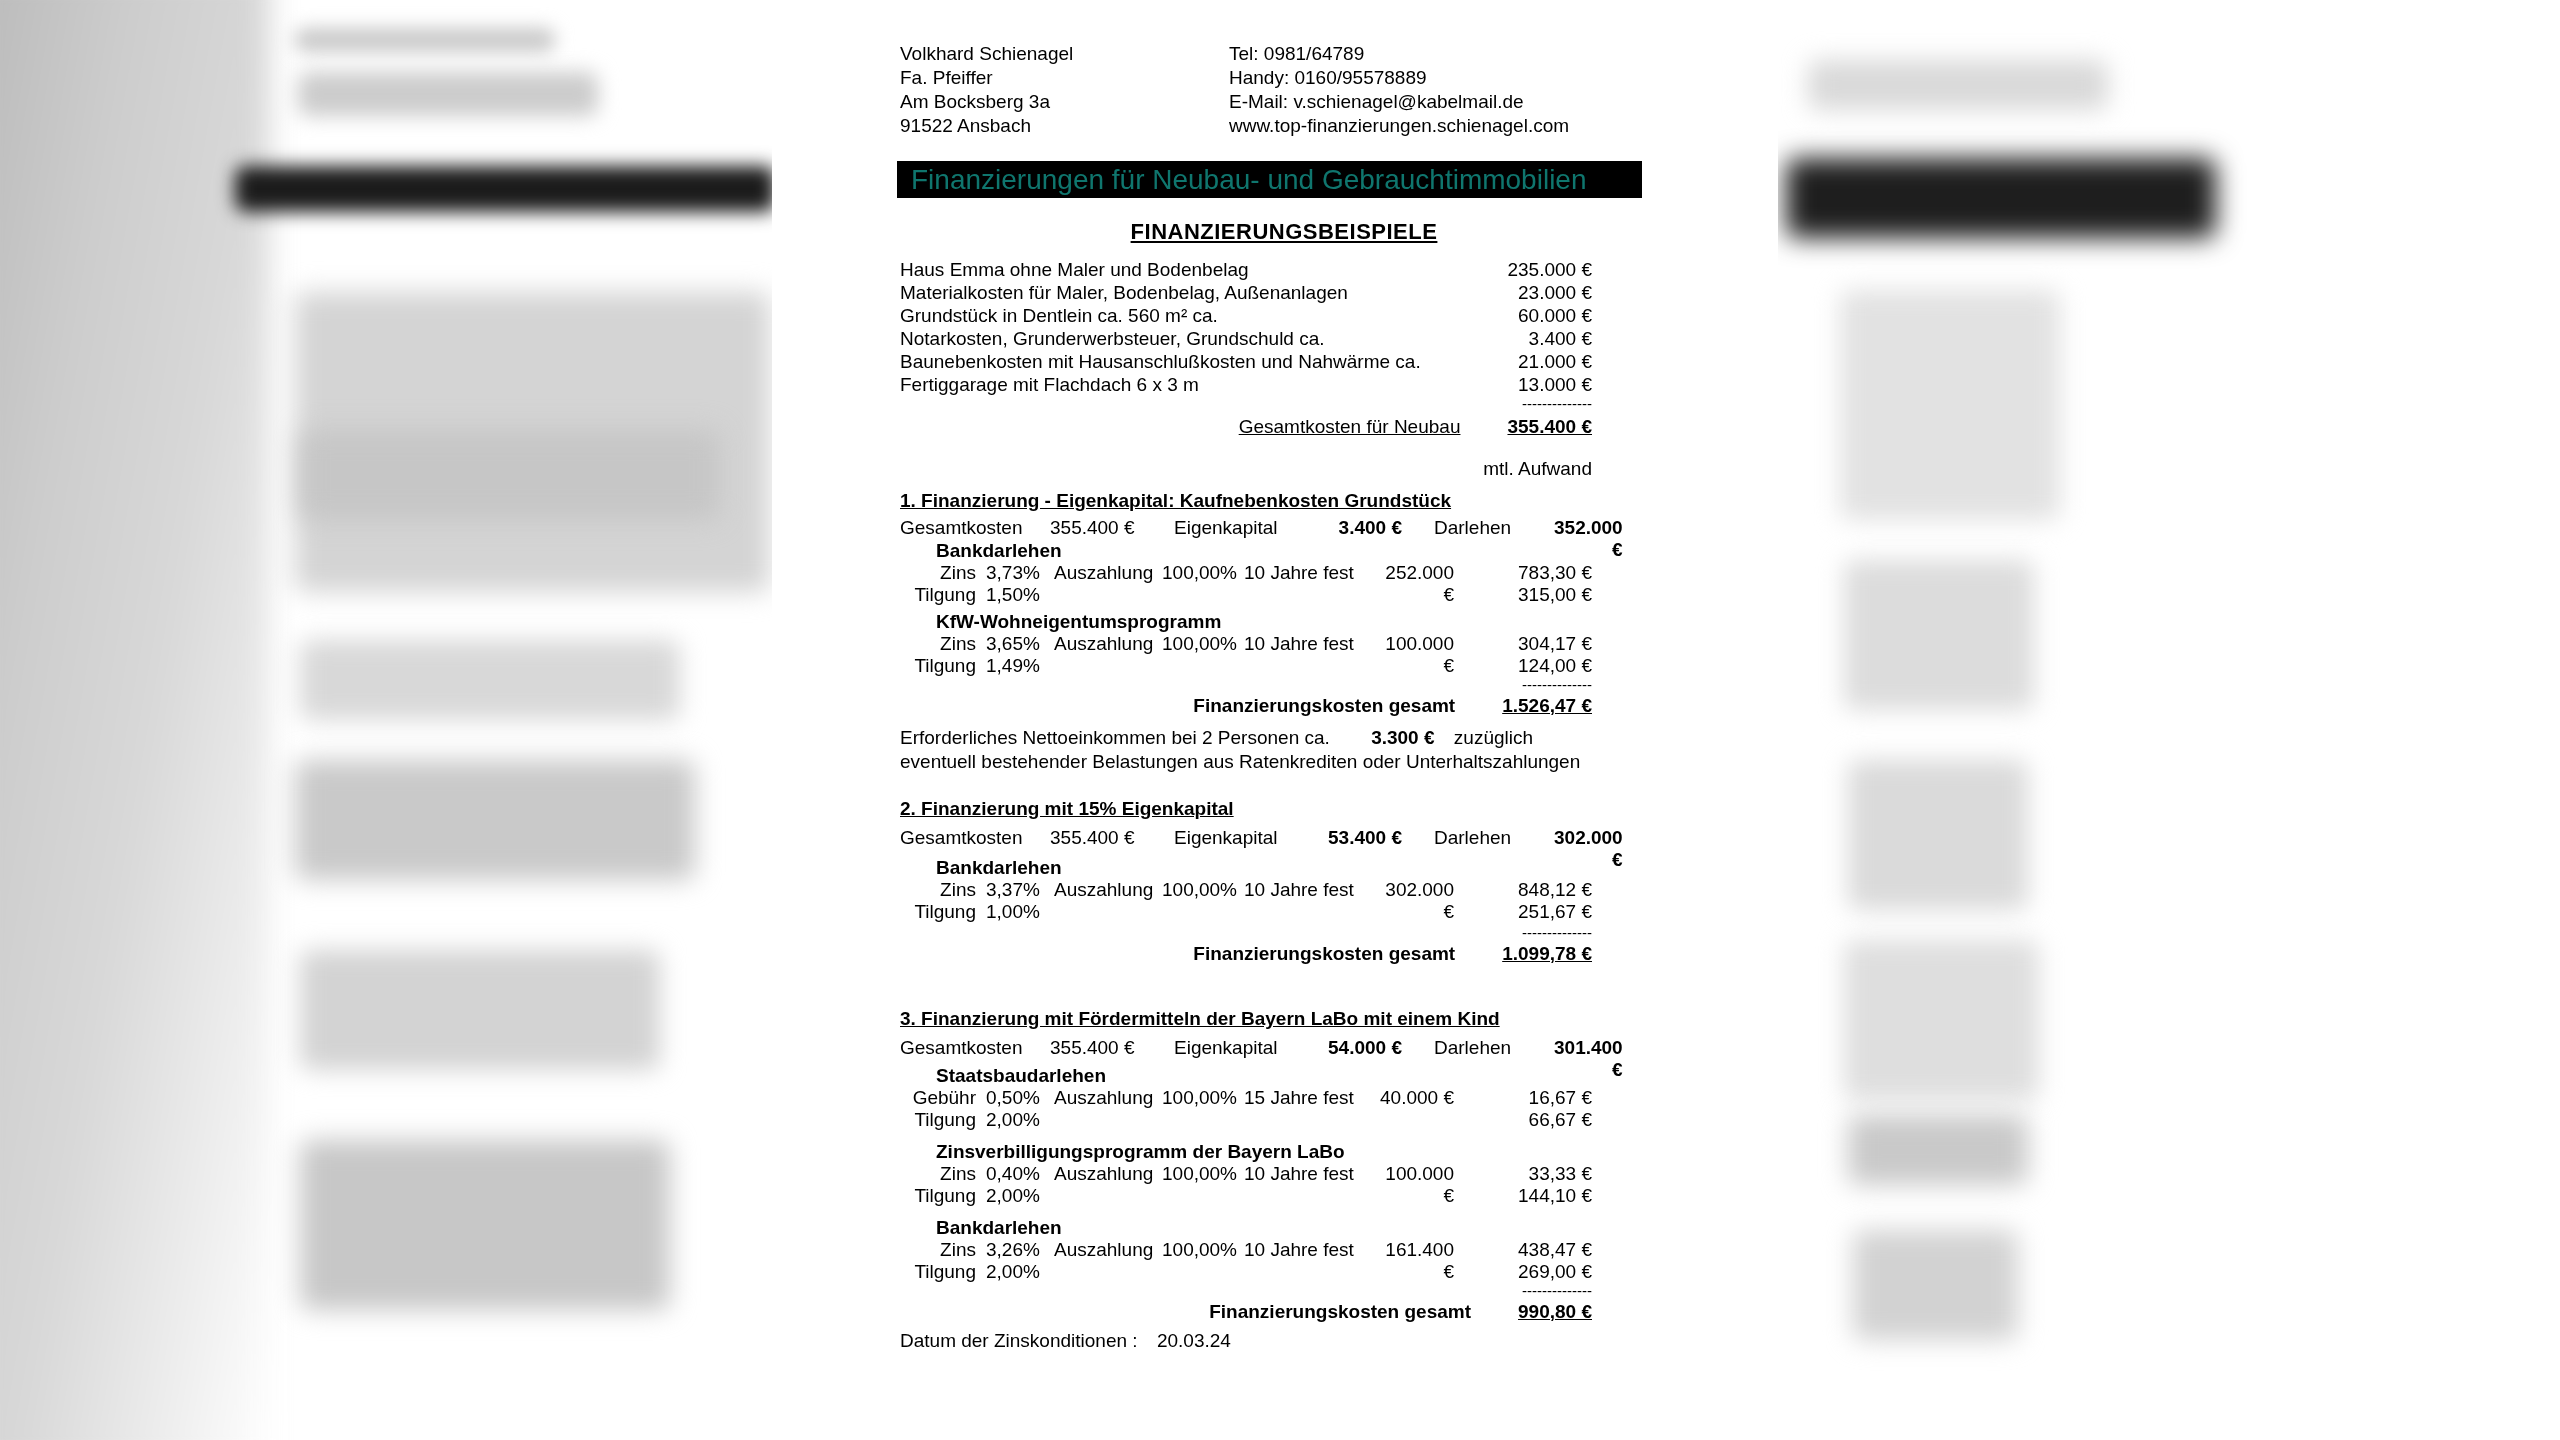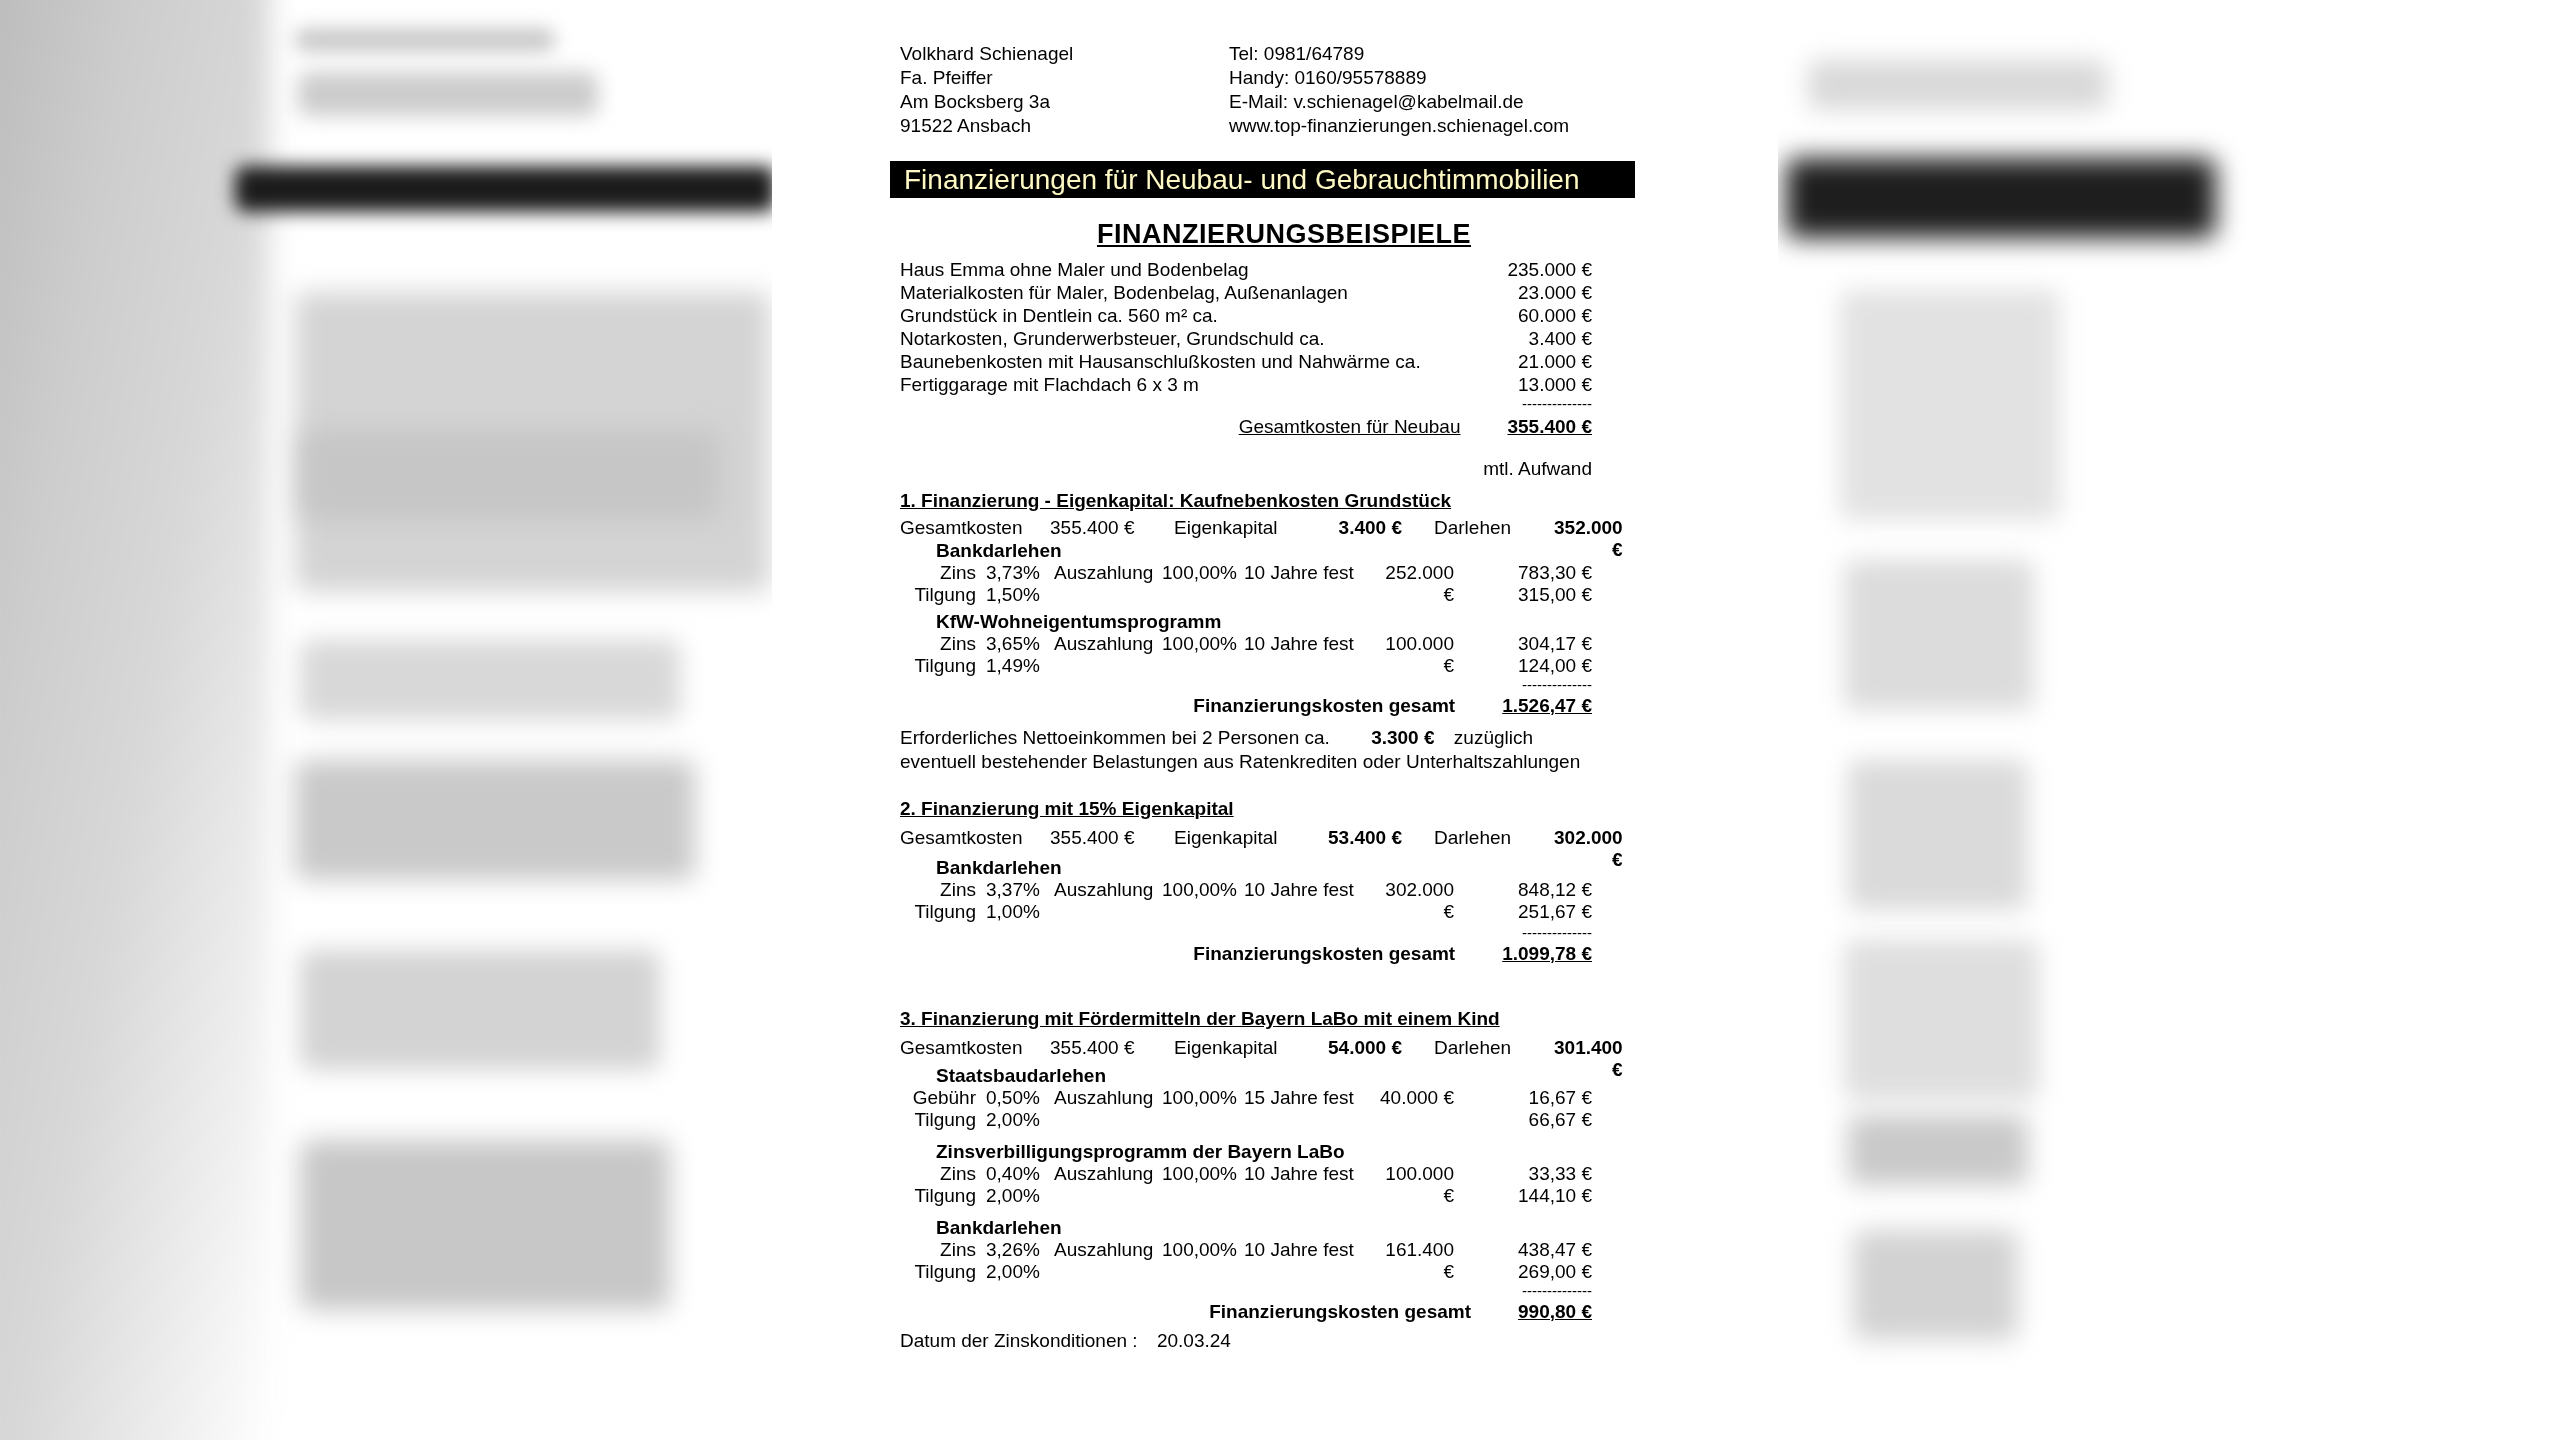--- a/index.html
+++ b/index.html
@@ -6,25 +6,25 @@
   body{width:2560px;height:1440px;position:relative;overflow:hidden;
        font-family:"Liberation Sans","DejaVu Sans",sans-serif;color:#000;}
   
   .side{position:absolute;top:0;height:1440px;z-index:1;}
   .blob{position:absolute;border-radius:10px;}
   
   .page{position:absolute;left:772px;top:0;width:1006px;height:1440px;
         background:#ffffff;z-index:2;font-size:19px;}
   .line{position:absolute;left:128px;width:692px;height:22px;line-height:22px;}
   .contact-col{position:absolute;top:42px;line-height:24px;white-space:nowrap;}
-  .banner{position:absolute;left:118px;top:161px;width:745px;height:37px;
-          background:#000;color:#fef9c3;font-size:28px;line-height:37px;
+  .banner{position:absolute;left:125px;top:161px;width:745px;height:37px;
+          background:#000;color:#0f766e;font-size:28px;line-height:37px;
           padding-left:14px;box-sizing:border-box;white-space:nowrap;}
   .doc-title{position:absolute;left:128px;top:219px;width:768px;text-align:center;
-             font-weight:bold;font-size:27px;text-decoration:underline;letter-spacing:.5px;}
+             font-weight:bold;font-size:22px;text-decoration:underline;letter-spacing:.5px;}
   .flow{position:absolute;left:128px;width:692px;}
   .crow{display:flex;justify-content:space-between;height:23px;line-height:23px;align-items:flex-end;}
   .dashes{text-align:right;font-size:15px;line-height:12px;height:14px;margin-top:2px;
           letter-spacing:0;}
   .totrow{display:flex;justify-content:flex-end;height:22px;line-height:22px;gap:47px;}
   .b{font-weight:bold;}
   .u{text-decoration:underline;}
   .right{text-align:right;}
   .h{font-weight:bold;text-decoration:underline;height:22px;line-height:22px;white-space:nowrap;}
   .sum{display:grid;grid-template-columns:118px 92px 110px 86px 88px 1fr;

